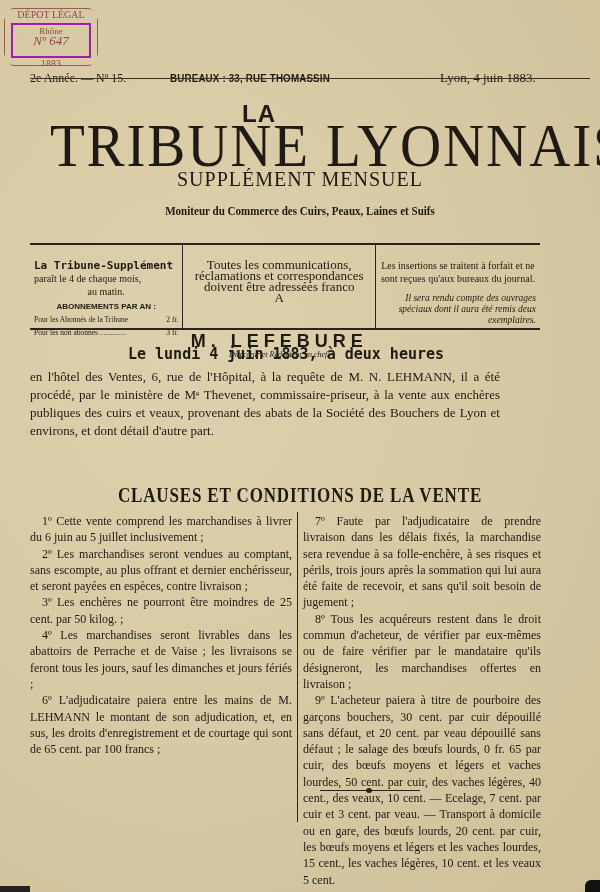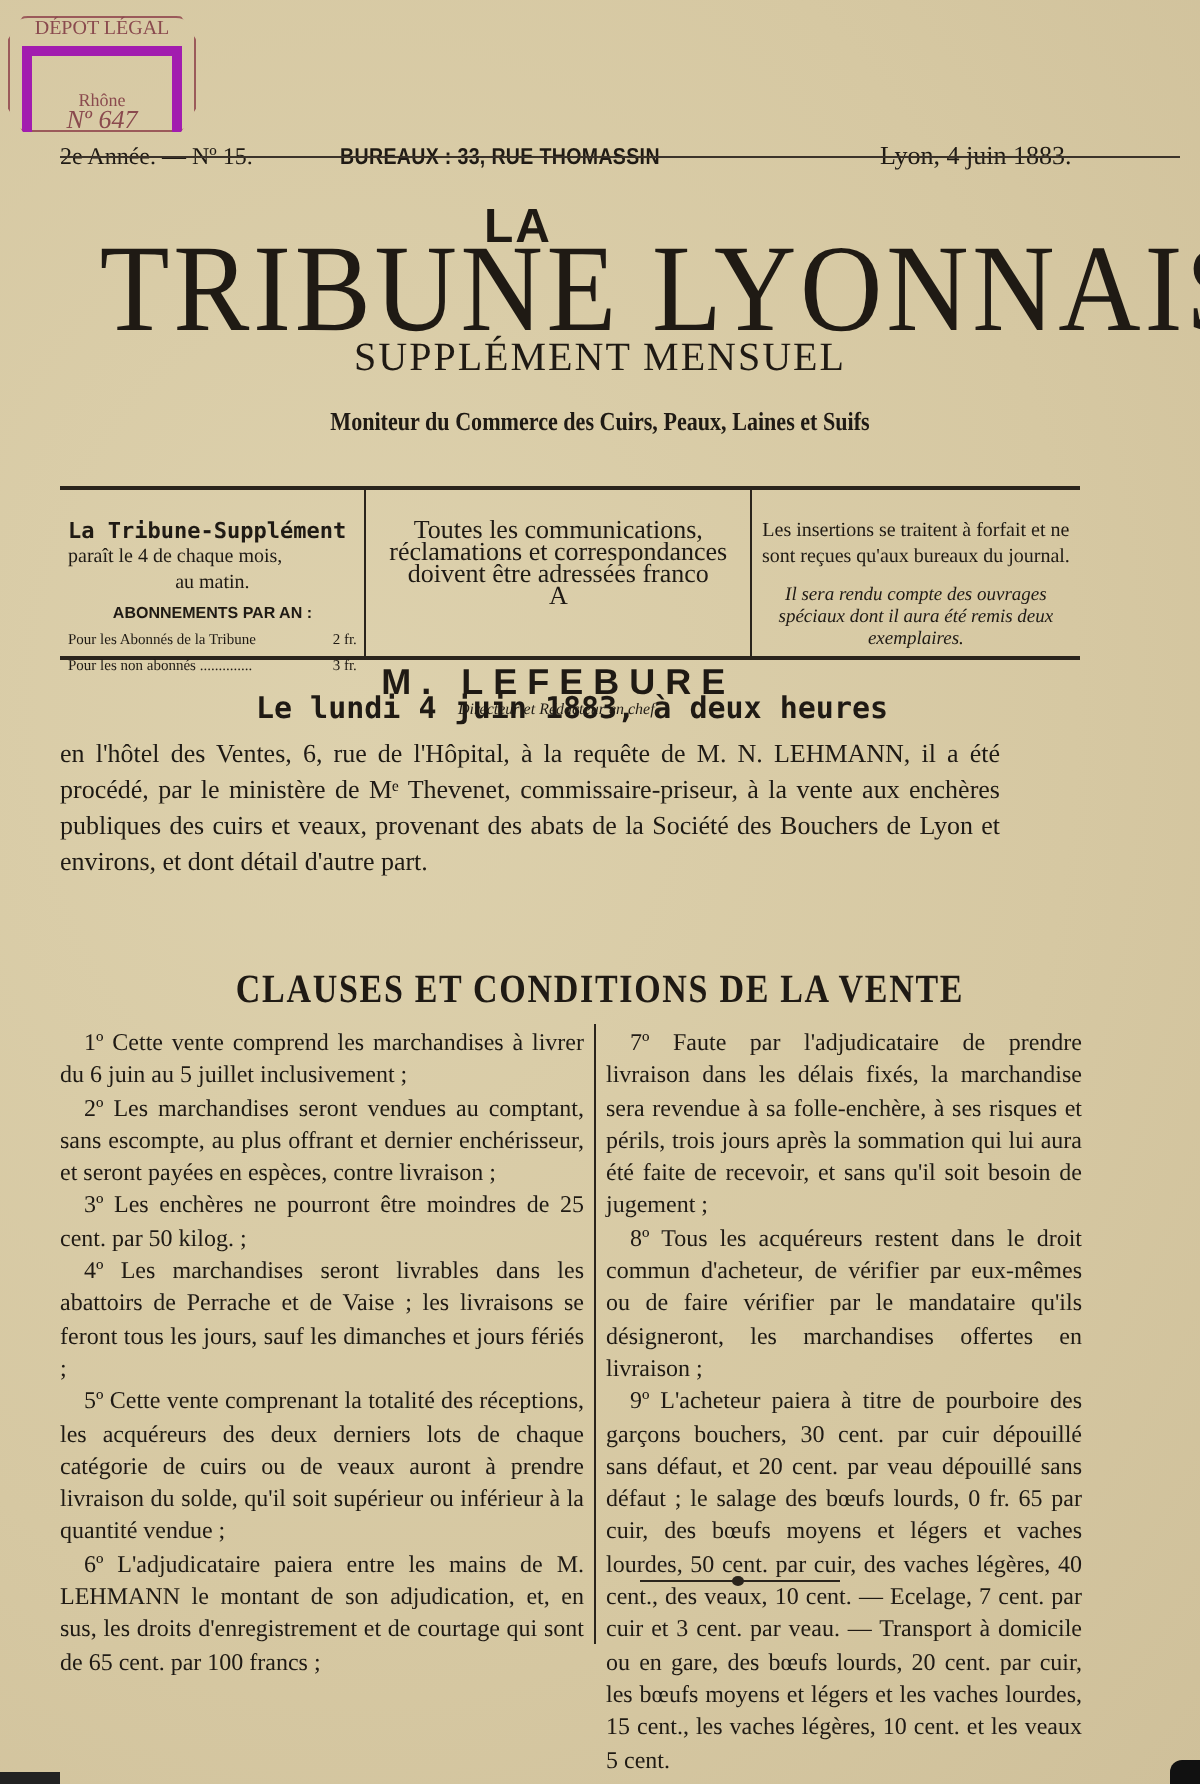--- a/index.html
+++ b/index.html
@@ -10,21 +10,21 @@
     font-family:"Liberation Serif", "DejaVu Serif", serif;
     color:#1f1a14;
   }
   .abs { position:absolute; }
   .stamp {
     left:4px; top:8px; width:92px; height:56px;
     border:1.5px solid #9b5a5a; border-radius:10px;
     color:#8a4a4e; text-align:center; font-size:10px; line-height:12px;
     clip-path: polygon(8% 0, 92% 0, 100% 20%, 100% 80%, 92% 100%, 8% 100%, 0 80%, 0 20%);
   }
-  .stamp .inner { margin:2px 6px; border:5px solid #a21caf; height:30px; font-size:9px; line-height:10px; padding-top:17px;}
+  .stamp .inner { margin:2px 6px; border:2px solid #a21caf; height:30px; font-size:9px; line-height:10px; padding-top:1px;}
   .stamp .no { font-style:italic; font-size:13px; }
   .topline { top:60px; left:30px; width:560px; font-size:12px; display:flex; align-items:baseline; }
   .topline .annee { width:140px; }
   .topline .bureaux { font-family:"Liberation Sans", sans-serif; font-weight:bold; font-size:11.5px; transform:scaleX(0.85); transform-origin:left; width:240px; letter-spacing:0.2px;}
   .topline .date { margin-left:30px; font-size:13px;margin-top:10px; }
   .rule { height:0; border-top:1px solid #3b332a; }
   .la { left:242px; top:100px; font-family:"Liberation Sans", sans-serif; font-weight:bold; font-size:24px; letter-spacing:1px;text-align:right; }
   .masthead { left:28px; top:112px; width:548px; text-align:center; font-size:62px; line-height:66px; letter-spacing:2px; transform:scaleX(0.92); transform-origin:center; white-space:nowrap;}
   .supplement { left:0; width:600px; top:168px; text-align:center; font-size:20px; letter-spacing:1px; }
   .moniteur { left:0; width:600px; top:203px; text-align:center; font-size:13px; font-weight:bold; transform:scaleX(0.85); }
@@ -33,21 +33,21 @@
   .hcol1 { width:148px; border-right:1px solid #2a241c; }
   .hcol2 { width:188px; border-right:1px solid #2a241c; text-align:center; }
   .hcol3 { width:160px; text-align:center; }
   .tsupp { font-family:"DejaVu Sans Mono", monospace; font-weight:bold; font-size:11px; }
   .abon { font-family:"Liberation Sans", sans-serif; font-weight:bold; font-size:8px; text-align:center; margin-top:2px;}
   .abrow { font-size:7.5px; display:flex; justify-content:space-between; }
   .addr { font-family:"Liberation Sans", sans-serif; font-weight:bold; font-size:11px; letter-spacing:2px; margin:2px 0;}
   .lefebure { font-family:"Liberation Sans", sans-serif; font-weight:bold; font-size:18px; letter-spacing:5px;margin-top:32px; }
   .dir { font-size:8px; font-style:italic; }
   .small { font-size:13px; line-height:11px; }
-  .ital { font-style:italic; font-size:9.5px; line-height:11px; margin-top:8px;}
+  .ital { font-style:italic; font-size:9.5px; line-height:11px; margin-top:8px;text-align:right;}
   .lundi { left:0; width:572px; top:345px; text-align:center; font-family:"DejaVu Sans Mono", monospace; font-weight:bold; font-size:15px; }
   .intro { left:30px; top:368px; width:470px; font-size:13px; line-height:18px; text-align:justify; }
   .clauses { left:0; width:600px; top:484px; text-align:center; font-size:20px; font-weight:bold; letter-spacing:1px; transform:scaleX(0.85); }
   .colL { left:30px; top:513px; width:262px; font-size:12px; line-height:16.3px; text-align:justify; }
   .colR { left:303px; top:513px; width:238px; font-size:12px; line-height:16.3px; text-align:justify; }
   .vsep { left:297px; top:512px; height:310px; border-left:1px solid #2a241c; }
   .p { margin:0; text-indent:12px; }
   .endrule { left:320px; top:790px; width:100px; border-top:1px solid #2a241c; }
   .enddot { left:366px; top:788px; width:6px; height:5px; background:#2a241c; border-radius:50%; }
   .darkcorner { left:585px; top:880px; width:15px; height:12px; background:#111; border-radius:6px 0 0 0; }
@@ -106,21 +106,20 @@
 
 <div class="abs lundi">Le lundi 4 juin 1883, à deux heures</div>
 <div class="abs intro">en l'hôtel des Ventes, 6, rue de l'Hôpital, à la requête de M. N. LEHMANN, il a été procédé, par le ministère de Mᵉ Thevenet, commissaire-priseur, à la vente aux enchères publiques des cuirs et veaux, provenant des abats de la Société des Bouchers de Lyon et environs, et dont détail d'autre part.</div>
 <div class="abs clauses">CLAUSES ET CONDITIONS DE LA VENTE</div>
 
 <div class="abs colL">
   <p class="p">1º Cette vente comprend les marchandises à livrer du 6 juin au 5 juillet inclusivement ;</p>
   <p class="p">2º Les marchandises seront vendues au comptant, sans escompte, au plus offrant et dernier enchérisseur, et seront payées en espèces, contre livraison ;</p>
   <p class="p">3º Les enchères ne pourront être moindres de 25 cent. par 50 kilog. ;</p>
   <p class="p">4º Les marchandises seront livrables dans les abattoirs de Perrache et de Vaise ; les livraisons se feront tous les jours, sauf les dimanches et jours fériés ;</p>
-  <p class="p">5º Cette vente comprenant la totalité des réceptions, les acquéreurs des deux derniers lots de chaque catégorie de cuirs ou de veaux auront à prendre livraison du solde, qu'il soit supérieur ou inférieur à la quantité vendue ;</p>
   <p class="p">6º L'adjudicataire paiera entre les mains de M. LEHMANN le montant de son adjudication, et, en sus, les droits d'enregistrement et de courtage qui sont de 65 cent. par 100 francs ;</p>
 </div>
 <div class="abs vsep"></div>
 <div class="abs colR">
   <p class="p">7º Faute par l'adjudicataire de prendre livraison dans les délais fixés, la marchandise sera revendue à sa folle-enchère, à ses risques et périls, trois jours après la sommation qui lui aura été faite de recevoir, et sans qu'il soit besoin de jugement ;</p>
   <p class="p">8º Tous les acquéreurs restent dans le droit commun d'acheteur, de vérifier par eux-mêmes ou de faire vérifier par le mandataire qu'ils désigneront, les marchandises offertes en livraison ;</p>
   <p class="p">9º L'acheteur paiera à titre de pourboire des garçons bouchers, 30 cent. par cuir dépouillé sans défaut, et 20 cent. par veau dépouillé sans défaut ; le salage des bœufs lourds, 0 fr. 65 par cuir, des bœufs moyens et légers et vaches lourdes, 50 cent. par cuir, des vaches légères, 40 cent., des veaux, 10 cent. — Ecelage, 7 cent. par cuir et 3 cent. par veau. — Transport à domicile ou en gare, des bœufs lourds, 20 cent. par cuir, les bœufs moyens et légers et les vaches lourdes, 15 cent., les vaches légères, 10 cent. et les veaux 5 cent.</p>
 </div>
 <div class="abs endrule"></div>
 <div class="abs enddot"></div>

